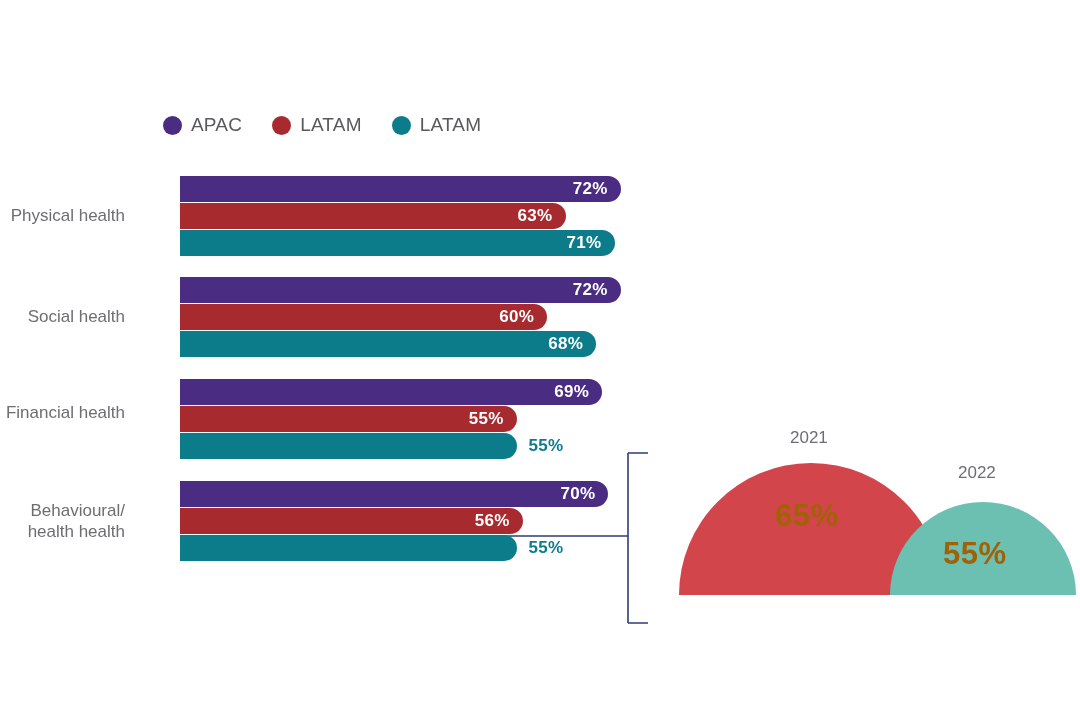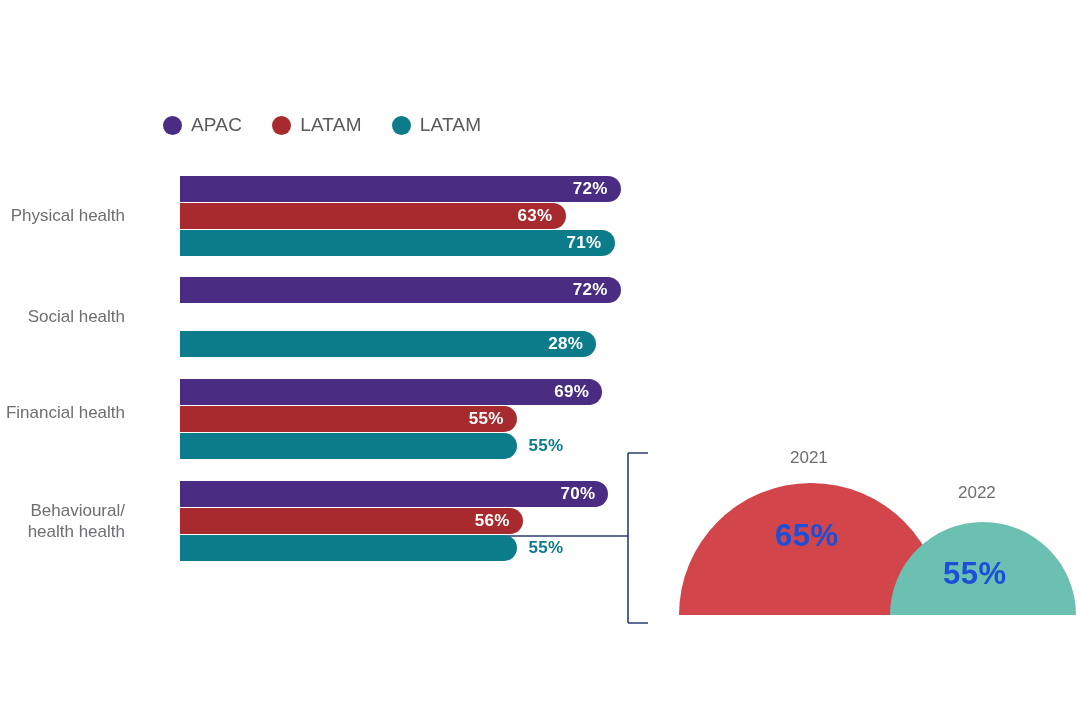--- a/index.html
+++ b/index.html
@@ -117,35 +117,35 @@
     top: 440px;
     width: 175px;
     height: 190px;
     pointer-events: none;
   }
 
   
   #semicircles {
     position: absolute;
     left: 640px;
-    top: 428px;
+    top: 408px;
     width: 440px;
     height: 200px;
   }
   .semi-year {
     position: absolute;
     font-size: 17px;
     color: #6d6e71;
     white-space: nowrap;
   }
   .semi-value {
     position: absolute;
     font-size: 31px;
     font-weight: bold;
-    color: #1d4ed8;
+    color: #a16207;
     letter-spacing: 0.5px;
     white-space: nowrap;
   }
 </style>
 </head>
 <body>
 
 <div class="stage">
 
   <div id="legend">
@@ -177,22 +177,25 @@
             <span class="bar-value">71%</span>
           </div>
         </div>
       </div>
       <div class="bar-group" style="top: 277px; height: 80px;">
         <div class="group-label" style="top: 29px;">Social health</div>
         <div class="bar-track" style="height: 80px; width: 460px;">
           <div class="bar apac" style="width: 440.64px; background: rgb(74, 45, 131);">
             <span class="bar-value">72%</span>
           </div>
+          <div class="bar emea" style="width: 367.2px; background: rgb(167, 43, 46);">
+            <span class="bar-value">60%</span>
+          </div>
           <div class="bar latam" style="width: 416.16px; background: rgb(12, 124, 138);">
-            <span class="bar-value">28%</span>
+            <span class="bar-value">68%</span>
           </div>
         </div>
       </div>
       <div class="bar-group" style="top: 379px; height: 80px;">
         <div class="group-label" style="top: 23px;">Financial health</div>
         <div class="bar-track" style="height: 80px; width: 460px;">
           <div class="bar apac" style="width: 422.28px; background: rgb(74, 45, 131);">
             <span class="bar-value">69%</span>
           </div>
           <div class="bar emea" style="width: 336.6px; background: rgb(167, 43, 46);">

